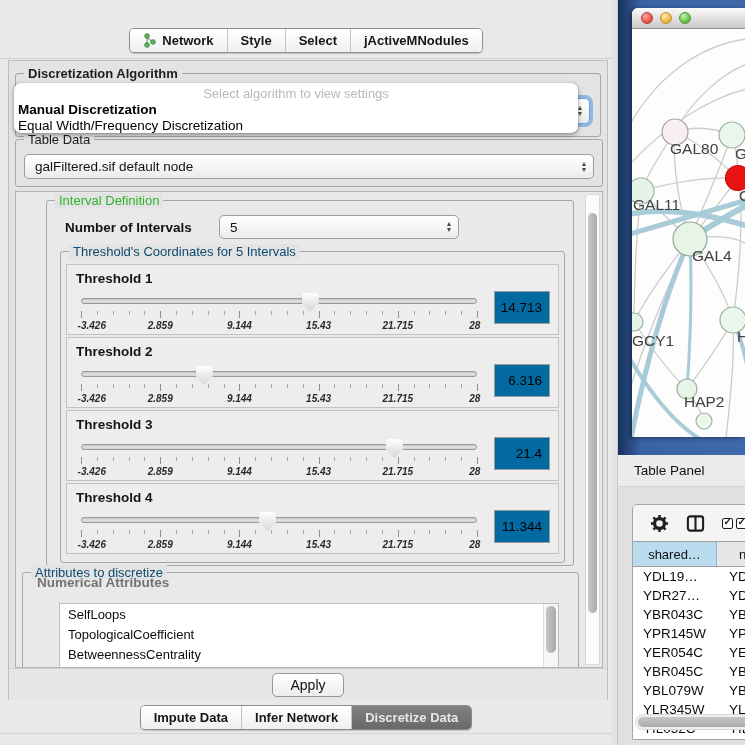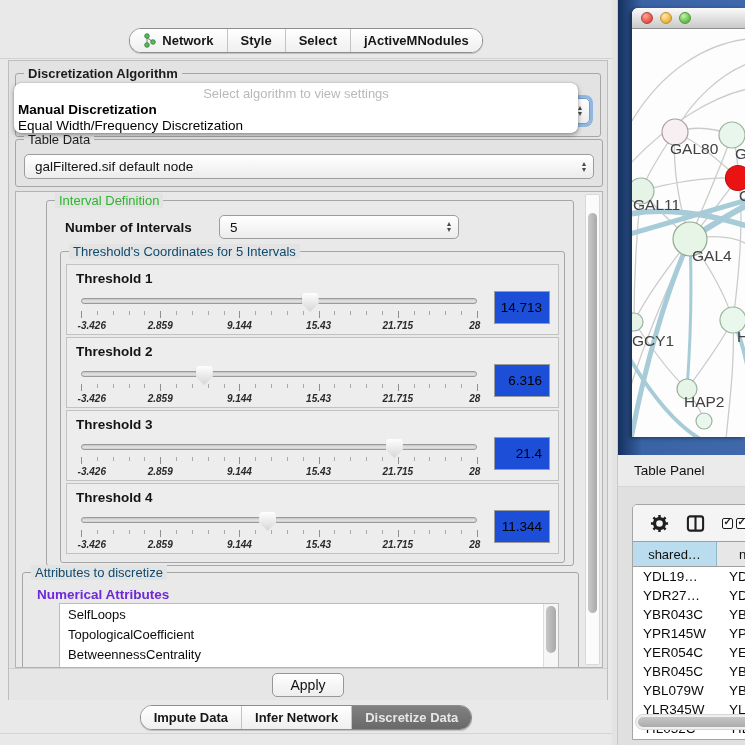--- a/index.html
+++ b/index.html
@@ -22,21 +22,21 @@
   }
   .titlebar .spacer { flex:1; }
   .float-box { width:11px; height:10px; border:1.5px solid #3c3c3c; border-radius:1px; margin-right:14px; }
   .close-x { font-size:13px; font-weight:bold; color:#101010; }
 
   .tabstrip {
     position:absolute; top:23px; left:0; right:0; height:36px;
     display:flex; justify-content:center; align-items:center;
     background:#e9e9e9; border-bottom:1px solid #d2d2d2;
   }
-  .seg { display:flex; border:1px solid #8d8d8d; border-radius:12px; overflow:hidden;
+  .seg { display:flex; border:1px solid #8d8d8d; border-radius:5px; overflow:hidden;
          background:#fff; box-shadow:0 1px 1px rgba(0,0,0,.18); }
   .seg-item {
     padding:4px 13px; font-size:13px; font-weight:bold; color:#161616;
     background:linear-gradient(#ffffff,#efefef);
     border-right:1px solid #c3c3c3;
     display:flex; align-items:center; gap:6px; white-space:nowrap; cursor:default;
   }
   .seg-item:last-child { border-right:none; }
   .seg-item.selected { background:linear-gradient(#818181,#696969); color:#e7e7e7; border-right-color:#5c5c5c; }
 
@@ -119,27 +119,27 @@
   .ticks { position:absolute; left:4px; right:4px; top:21px; height:8px; }
   .tick { position:absolute; width:1px; top:0; background:#8f8f8f; }
   .tick.major { height:7px; }
   .tick.minor { height:4px; background:#a8a8a8; }
   .tick-labels { position:absolute; left:4px; right:4px; top:30px; height:12px; }
   .tlab { position:absolute; font-size:10px; font-weight:bold; color:#2a2a2a;
           transform:translateX(-50%); white-space:nowrap; }
   .tlab.first { transform:translateX(-12%); }
   .tlab.last  { transform:translateX(-70%); }
   .value-box {
-    width:56px; height:33px; margin-top:1px; background:#1d4ed8; border:1px solid #9b9b9b;
+    width:56px; height:33px; margin-top:1px; background:#0369a1; border:1px solid #9b9b9b;
     display:flex; align-items:center; justify-content:flex-end;
     padding-right:7px; font-size:13.5px; color:#000;
   }
 
   .attrs-group { left:6px; top:380px; width:557px; height:130px; }
-  .attrs-title2 { position:absolute; left:14px; top:14px; font-size:13.5px; font-weight:bold; color:#6d28d9; }
+  .attrs-title2 { position:absolute; left:14px; top:2px; font-size:13.5px; font-weight:bold; color:#737373; }
   .listbox { position:absolute; left:36px; top:30px; width:500px; height:78px;
              background:#fff; border:1px solid #bcbcbc; overflow:hidden; }
   .attr-item { font-size:13px; color:#0c0c0c; padding:3px 0 2px 8px; white-space:nowrap; }
   .list-scrollbar { position:absolute; right:0; top:0; bottom:0; width:15px;
                     background:#f6f6f6; border-left:1px solid #ddd; }
   .list-scrollbar .thumb { position:absolute; left:2px; right:2px; top:2px; height:62%;
                            background:linear-gradient(90deg,#c6c6c6,#a9a9a9); border-radius:6px; }
 
   .apply-strip {
     position:absolute; left:0; right:0; top:607px; height:32px;

